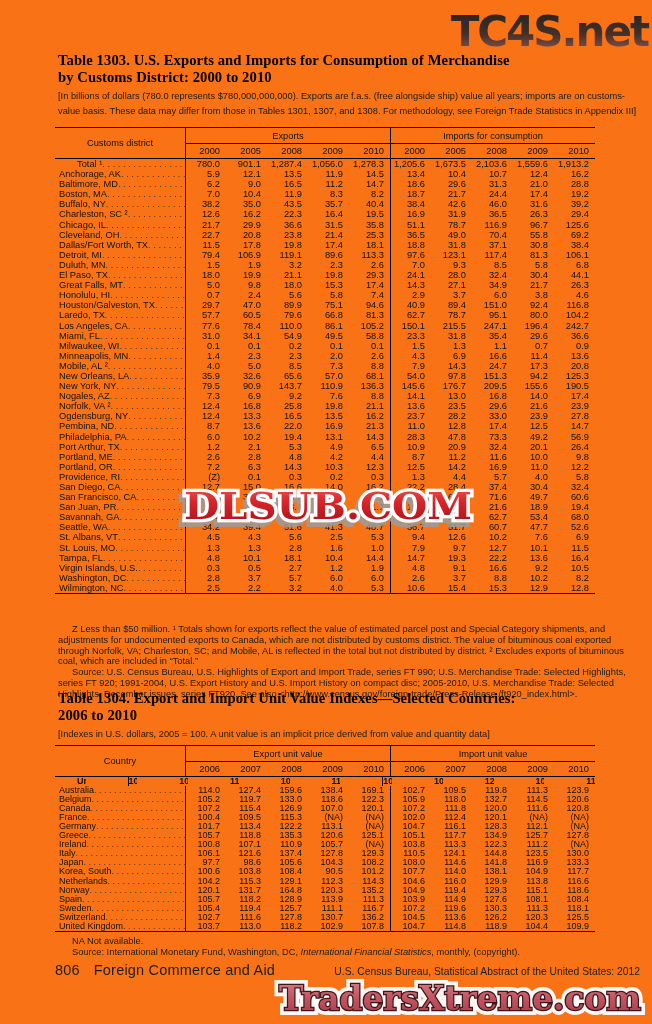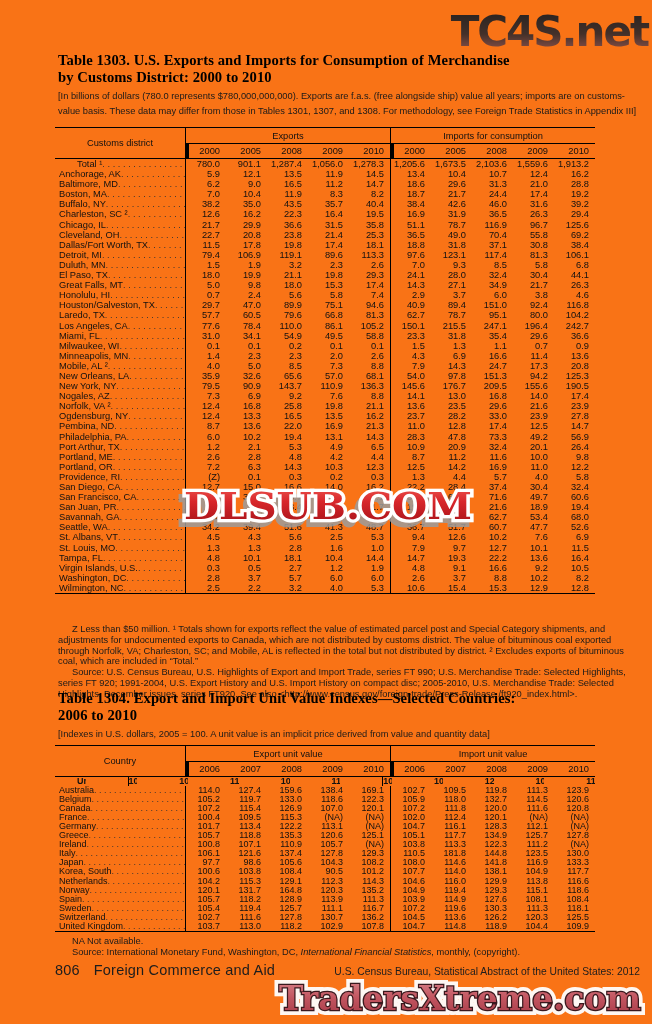--- a/index.html
+++ b/index.html
@@ -15,21 +15,21 @@
   
   .dtable{width:540px;font-size:9.3px;color:#111;}
   .thead{display:grid;grid-template-columns:130px repeat(10,41px);grid-template-rows:16px 14px;
          border-top:1.6px solid #000;border-bottom:1px solid #000;box-sizing:border-box;}
   .thead>div{box-sizing:border-box;}
   .corner{grid-row:1/3;grid-column:1;display:flex;align-items:center;justify-content:center;}
   .grp{grid-row:1;text-align:center;line-height:16px;border-left:1px solid #000;border-bottom:1px solid #000;}
   .grp.g1{grid-column:2/7;}
   .grp.g2{grid-column:7/12;}
   .yr{grid-row:2;text-align:right;padding-right:6px;line-height:14px;}
-  .thead>.yr:nth-child(4),.thead>.yr:nth-child(9){border-left:4px solid #000000;}
+  .thead>.yr:nth-child(4),.thead>.yr:nth-child(9){border-left:1px solid #000000;}
   .tbody{border-bottom:1.4px solid #000;}
   .row{display:flex;height:10.1px;line-height:10.15px;}
   .t1304 .row{height:9.05px;line-height:9.1px;font-size:9px;}
   .row>div{box-sizing:border-box;}
   .lbl{width:130px;display:flex;padding-left:4px;overflow:hidden;}
   .lbl .txt{white-space:nowrap;}
   .dots{flex:1;overflow:hidden;white-space:nowrap;color:#333;}
   .dots::before{content:" . . . . . . . . . . . . . . . . . . . . . . . . . . . . . . . . . . . . . . . .";}
   .num{width:41px;text-align:right;padding-right:6px;overflow:hidden;}
   .row>.num:nth-child(2),.row>.num:nth-child(7){border-left:1px solid #000;}
@@ -926,21 +926,21 @@
           <div class="lbl">
             <span class="txt">Italy</span>
             <span class="dots"></span>
           </div>
           <div class="num">106.1</div>
           <div class="num">121.6</div>
           <div class="num">137.4</div>
           <div class="num">127.8</div>
           <div class="num">129.3</div>
           <div class="num">110.5</div>
-          <div class="num">181.8</div>
+          <div class="num">124.1</div>
           <div class="num">144.8</div>
           <div class="num">123.5</div>
           <div class="num">130.0</div>
         </div>
         <div class="row">
           <div class="lbl">
             <span class="txt">Japan</span>
             <span class="dots"></span>
           </div>
           <div class="num">97.7</div>

